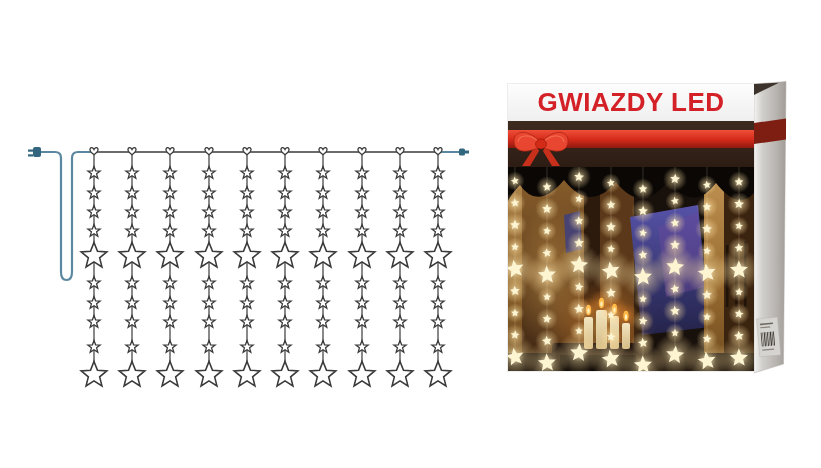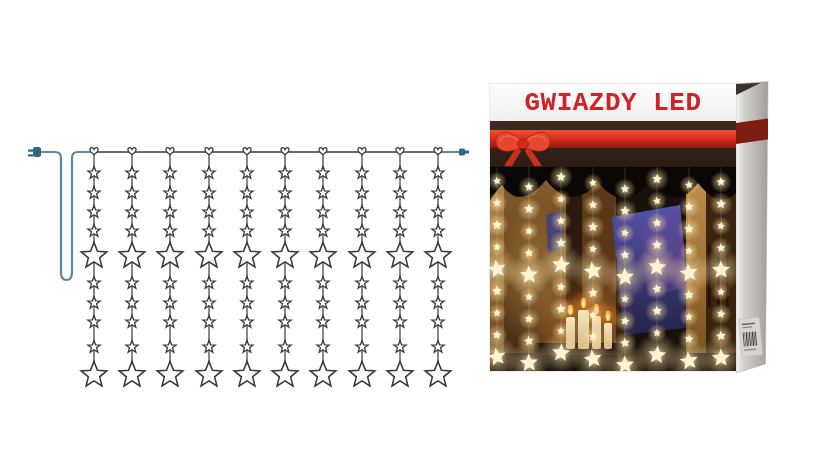--- a/index.html
+++ b/index.html
@@ -1,19 +1,19 @@
 <!DOCTYPE html>
 <html><head>
 <meta charset="utf-8">
 <style>
   html,body{margin:0;padding:0;background:#ffffff;}
   .stage{position:relative;width:821px;height:468px;background:#ffffff;overflow:hidden;
          font-family:"Liberation Sans",sans-serif;}
   #schematic{position:absolute;left:0;top:0;}
-  .box{position:absolute;left:487px;top:76px;width:290px;height:330px;font-family:Liberation Mono, monospace;}
+  .box{position:absolute;left:505px;top:76px;width:290px;height:330px;}
   .box-front{position:absolute;left:3px;top:8px;width:246px;height:287px;
              box-shadow:0 0 0 1px rgba(0,0,0,0.07);background:#fff;}
   .top-band{position:relative;height:37px;background:linear-gradient(#fdfdfd,#efefef);
             display:flex;align-items:center;justify-content:center;}
   .title{font-weight:bold;font-size:26px;letter-spacing:0.5px;color:#d42127;
          transform:scaleY(1.02);white-space:nowrap;}
   .ribbon-band{position:relative;height:46px;background:linear-gradient(#3e2b20,#2c1c13);overflow:hidden;}
   .ribbon-stripe{position:absolute;left:0;right:0;top:9px;height:18px;
                  background:linear-gradient(#ef4f38,#d3291a 55%,#8e1a0e);}
   .bow-svg{position:absolute;left:2px;top:0;}

